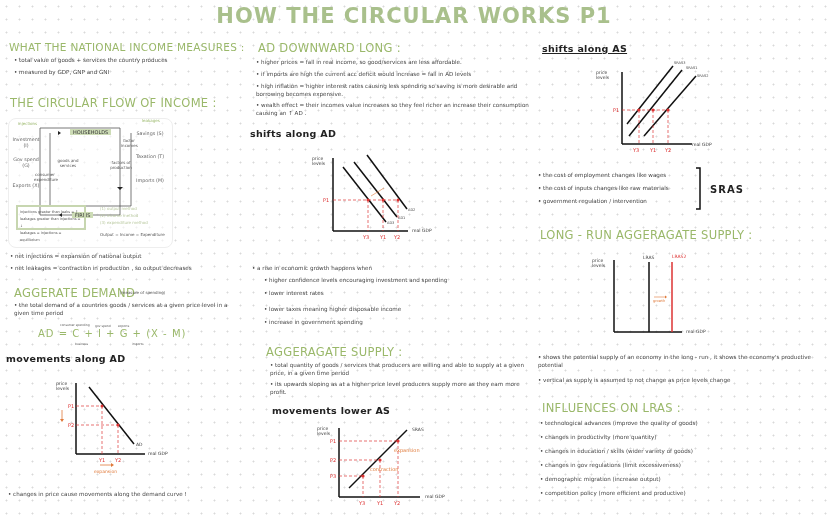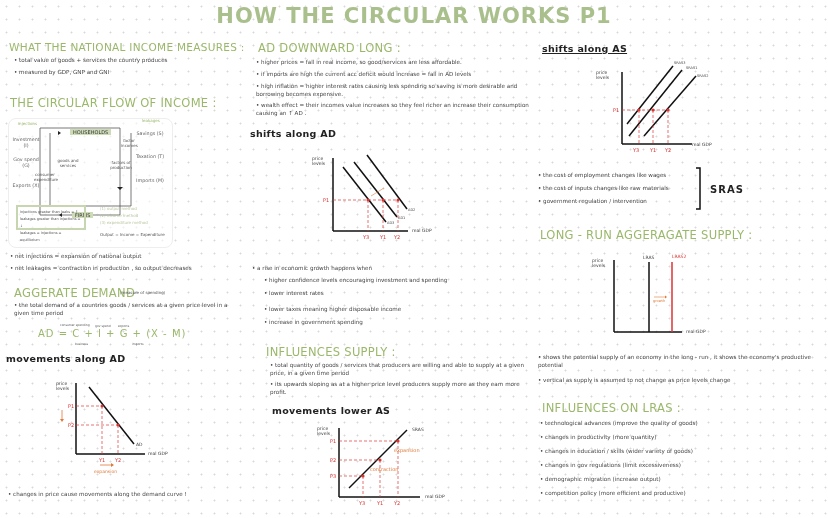--- a/index.html
+++ b/index.html
@@ -157,21 +157,21 @@
 <div class="abs red-label" style="left:363px;top:234px;">Y3</div>
 <div class="abs red-label" style="left:380px;top:234px;">Y1</div>
 <div class="abs red-label" style="left:394px;top:234px;">Y2</div>
 
 <div class="abs bullet" style="left:252px;top:264px;">a rise in economic growth happens when</div>
 <div class="abs bullet" style="left:264px;top:276px;">higher confidence levels encouraging investment and spending</div>
 <div class="abs bullet" style="left:264px;top:289px;">lower interest rates</div>
 <div class="abs bullet" style="left:264px;top:305px;">lower taxes meaning higher disposable income</div>
 <div class="abs bullet" style="left:264px;top:318px;">increase in government spending</div>
 
-<div class="abs h-green big" style="left:266px;top:345px;">INFLUENCES SUPPLY :</div>
+<div class="abs h-green big" style="left:266px;top:345px;">AGGERAGATE SUPPLY :</div>
 <div class="abs bullet wrap" style="left:270px;top:361px;width:260px;">total quantity of goods / services that producers are willing and able to supply at a given price, in a given time period</div>
 <div class="abs bullet wrap" style="left:270px;top:380px;width:260px;">its upwards sloping as at a higher price level producers supply more as they earn more profit.</div>
 
 <div class="abs h-dark" style="left:272px;top:405px;">movements lower AS</div>
 
 <svg style="left:0;top:0;" width="828" height="518">
   <line x1="339" y1="428" x2="339" y2="497" stroke="#111" stroke-width="1.5"></line>
   <line x1="339" y1="497" x2="420" y2="497" stroke="#111" stroke-width="1.5"></line>
   <line x1="349" y1="488" x2="407" y2="430" stroke="#111" stroke-width="1.5"></line>
   <line x1="339" y1="441" x2="398" y2="441" stroke="#d33" stroke-width="0.7" stroke-dasharray="3,2"></line>

